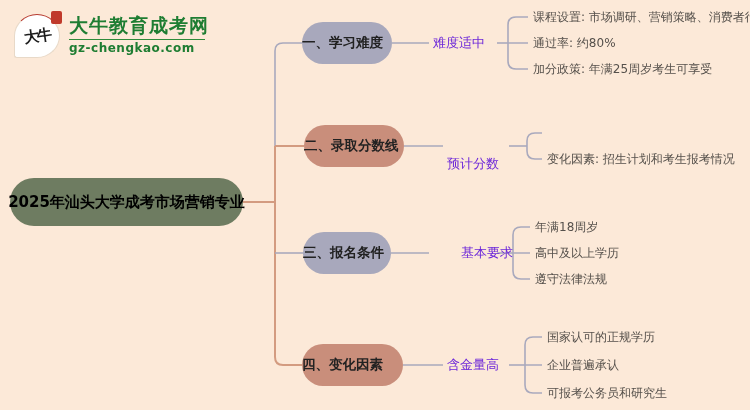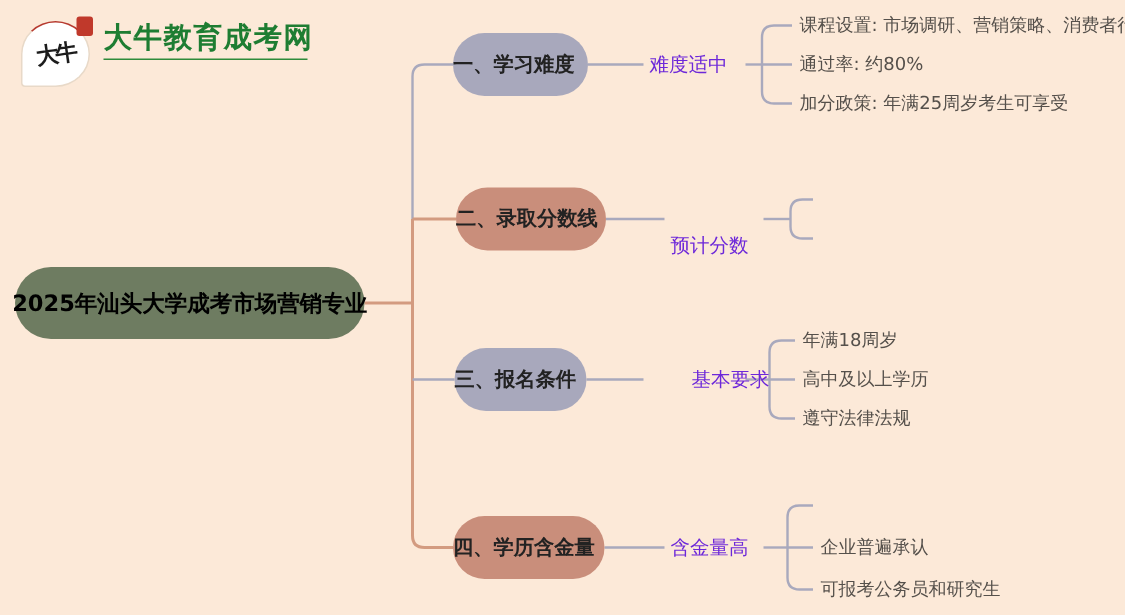--- a/index.html
+++ b/index.html
@@ -69,48 +69,51 @@
   </svg>
 
   <div class="logo">
     <div class="logo-badge">
       <span class="han">大牛</span>
       <span class="logo-seal"></span>
     </div>
     <div class="logo-text">
       <span class="logo-title">大牛教育成考网</span>
       <span class="logo-rule"></span>
+      <span class="logo-domain">gz-chengkao.com</span>
     </div>
   </div>
 
   <div class="root-node">
     <span>2025年汕头大学成考市场营销专业</span>
   </div>
 
   <div class="pill pill-gray" style="left:302px;top:22px;width:90px;">
     <span>一、学习难度</span>
   </div>
   <div class="summary" style="left:433px;top:43px;">难度适中</div>
   <div class="leaf" style="left:533px;top:17px;">课程设置: 市场调研、营销策略、消费者行为</div>
   <div class="leaf" style="left:533px;top:43px;">通过率: 约80%</div>
   <div class="leaf" style="left:533px;top:69px;">加分政策: 年满25周岁考生可享受</div>
 
   <div class="pill pill-salmon" style="left:304px;top:125px;width:100px;">
     <span>二、录取分数线</span>
   </div>
   <div class="summary" style="left:447px;top:150px;margin-top:14px;">预计分数</div>
+  <div class="leaf" style="left:547px;top:159px;">变化因素: 招生计划和考生报考情况</div>
 
   <div class="pill pill-gray" style="left:303px;top:232px;width:88px;">
     <span>三、报名条件</span>
   </div>
   <div class="summary" style="left:433px;top:253px;margin-left:28px;">基本要求</div>
   <div class="leaf" style="left:535px;top:227px;">年满18周岁</div>
   <div class="leaf" style="left:535px;top:253px;">高中及以上学历</div>
   <div class="leaf" style="left:535px;top:279px;">遵守法律法规</div>
 
   <div class="pill pill-salmon" style="left:302px;top:344px;width:101px;">
-    <span>四、学历含金量</span>
+    <span>四、变化因素</span>
   </div>
   <div class="summary" style="left:447px;top:365px;">含金量高</div>
+  <div class="leaf" style="left:547px;top:337px;">国家认可的正规学历</div>
   <div class="leaf" style="left:547px;top:365px;">企业普遍承认</div>
   <div class="leaf" style="left:547px;top:393px;">可报考公务员和研究生</div>
 
 </div>
 
 </body></html>

